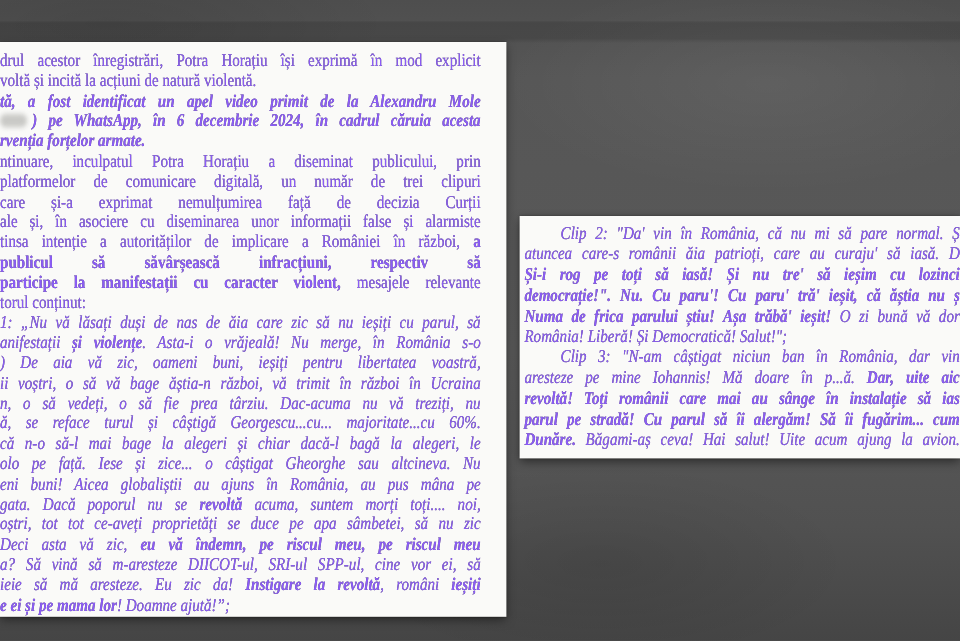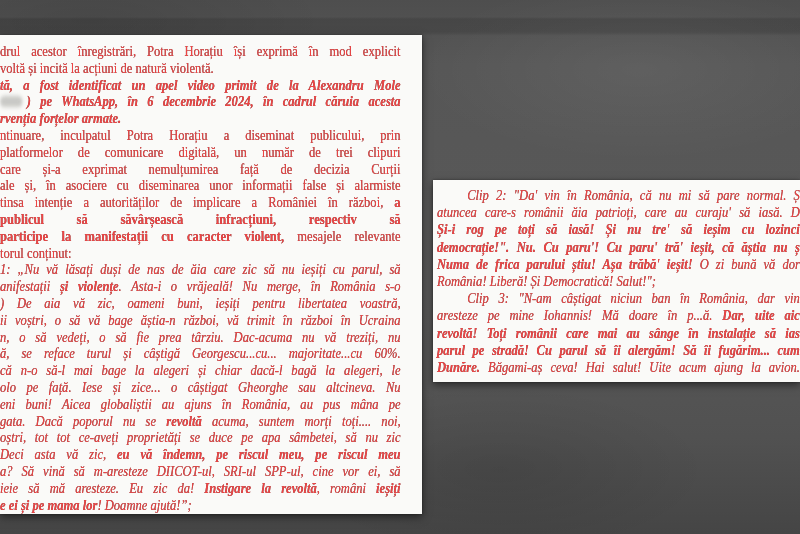--- a/index.html
+++ b/index.html
@@ -12,21 +12,21 @@
     position:absolute;left:0;top:0;width:800px;height:534px;
     background-image:
       linear-gradient(180deg, rgba(0,0,0,0) 0px, rgba(0,0,0,0) 17px, rgba(0,0,0,0.13) 19px, rgba(0,0,0,0.13) 32px, rgba(0,0,0,0) 36px),
       radial-gradient(ellipse 320px 130px at 640px 70px, rgba(255,255,255,0.055), rgba(255,255,255,0) 70%),
       radial-gradient(ellipse 280px 110px at 720px 300px, rgba(255,255,255,0.045), rgba(255,255,255,0) 70%),
       radial-gradient(ellipse 300px 120px at 500px 470px, rgba(0,0,0,0.10), rgba(0,0,0,0) 70%),
       radial-gradient(ellipse 340px 100px at 90px 20px, rgba(0,0,0,0.10), rgba(0,0,0,0) 70%),
       linear-gradient(180deg,#4e4e4e 0%,#565656 12%,#595959 55%,#515151 82%,#454545 100%);
   }
   .page{
-    position:absolute;background:#fafaf8;color:#ef4444;
+    position:absolute;background:#fafaf8;color:#8b5cf6;
     box-shadow:0 3px 8px rgba(0,0,0,0.5), 0 0 2px rgba(0,0,0,0.35);
     box-sizing:border-box;overflow:hidden;
   }
   .page-left{left:0;top:35px;width:422px;height:479px;padding:8px 0 0 0;}
   .page-right{left:433px;top:180px;width:367px;height:202px;padding:7px 0 0 4px;}
   .line{
     width:478px;transform:scaleX(0.838);transform-origin:0 0;
     font-size:15px;white-space:normal;
     text-align:justify;text-align-last:justify;
     text-shadow:0 0 0.6px rgba(20,20,20,0.75);

